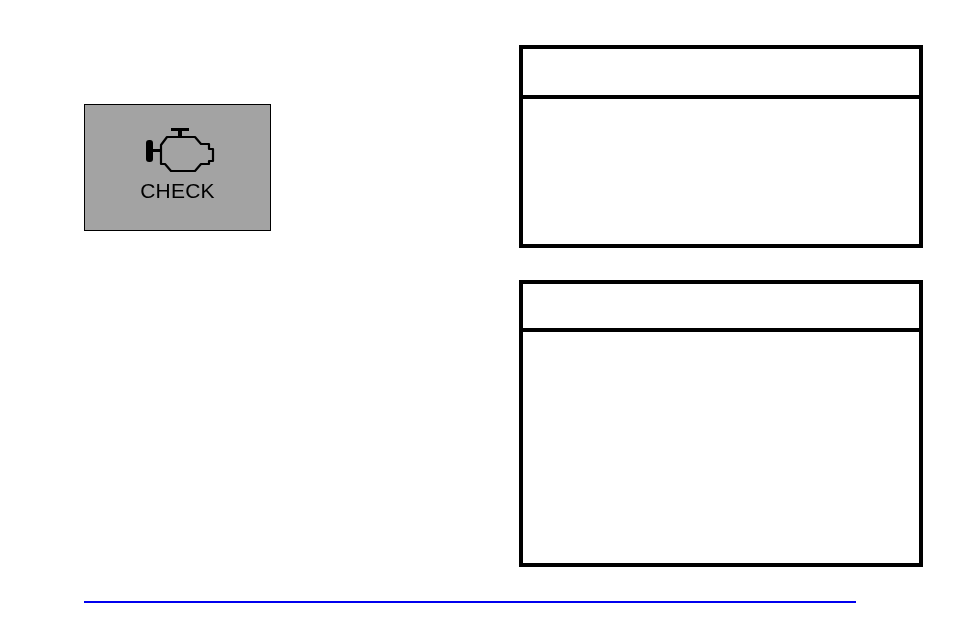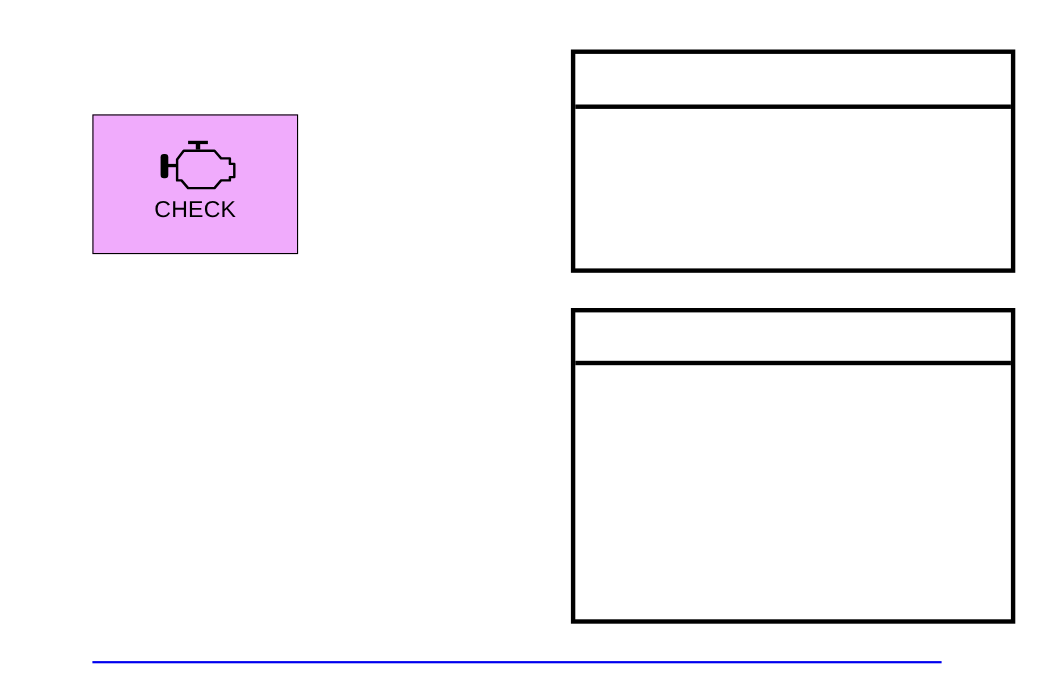--- a/index.html
+++ b/index.html
@@ -1,19 +1,19 @@
 <!DOCTYPE html>
 <html><head>
   <meta charset="utf-8">
   <style>
     html, body { margin: 0; padding: 0; background: #ffffff; }
     body { width: 954px; height: 636px; position: relative; overflow: hidden; font-family: "Liberation Sans", sans-serif; }
     .icon-box {
       position: absolute; left: 84px; top: 104px; width: 187px; height: 127px;
-      border: 1px solid #000; box-sizing: border-box; background: #f0abfc;
+      border: 1px solid #000; box-sizing: border-box; background: #a3a3a3;
     }
     .icon-box svg { position: absolute; left: 52px; top: 22px; }
     .icon-label {
       position: absolute; left: 0; right: 0; top: 74px; text-align: center;
       font-size: 21px; color: #000; letter-spacing: 0.2px;
     }
     .callout {
       position: absolute; left: 519px; width: 404px; border: 4px solid #000;
       box-sizing: border-box; background: #fff;
     }

